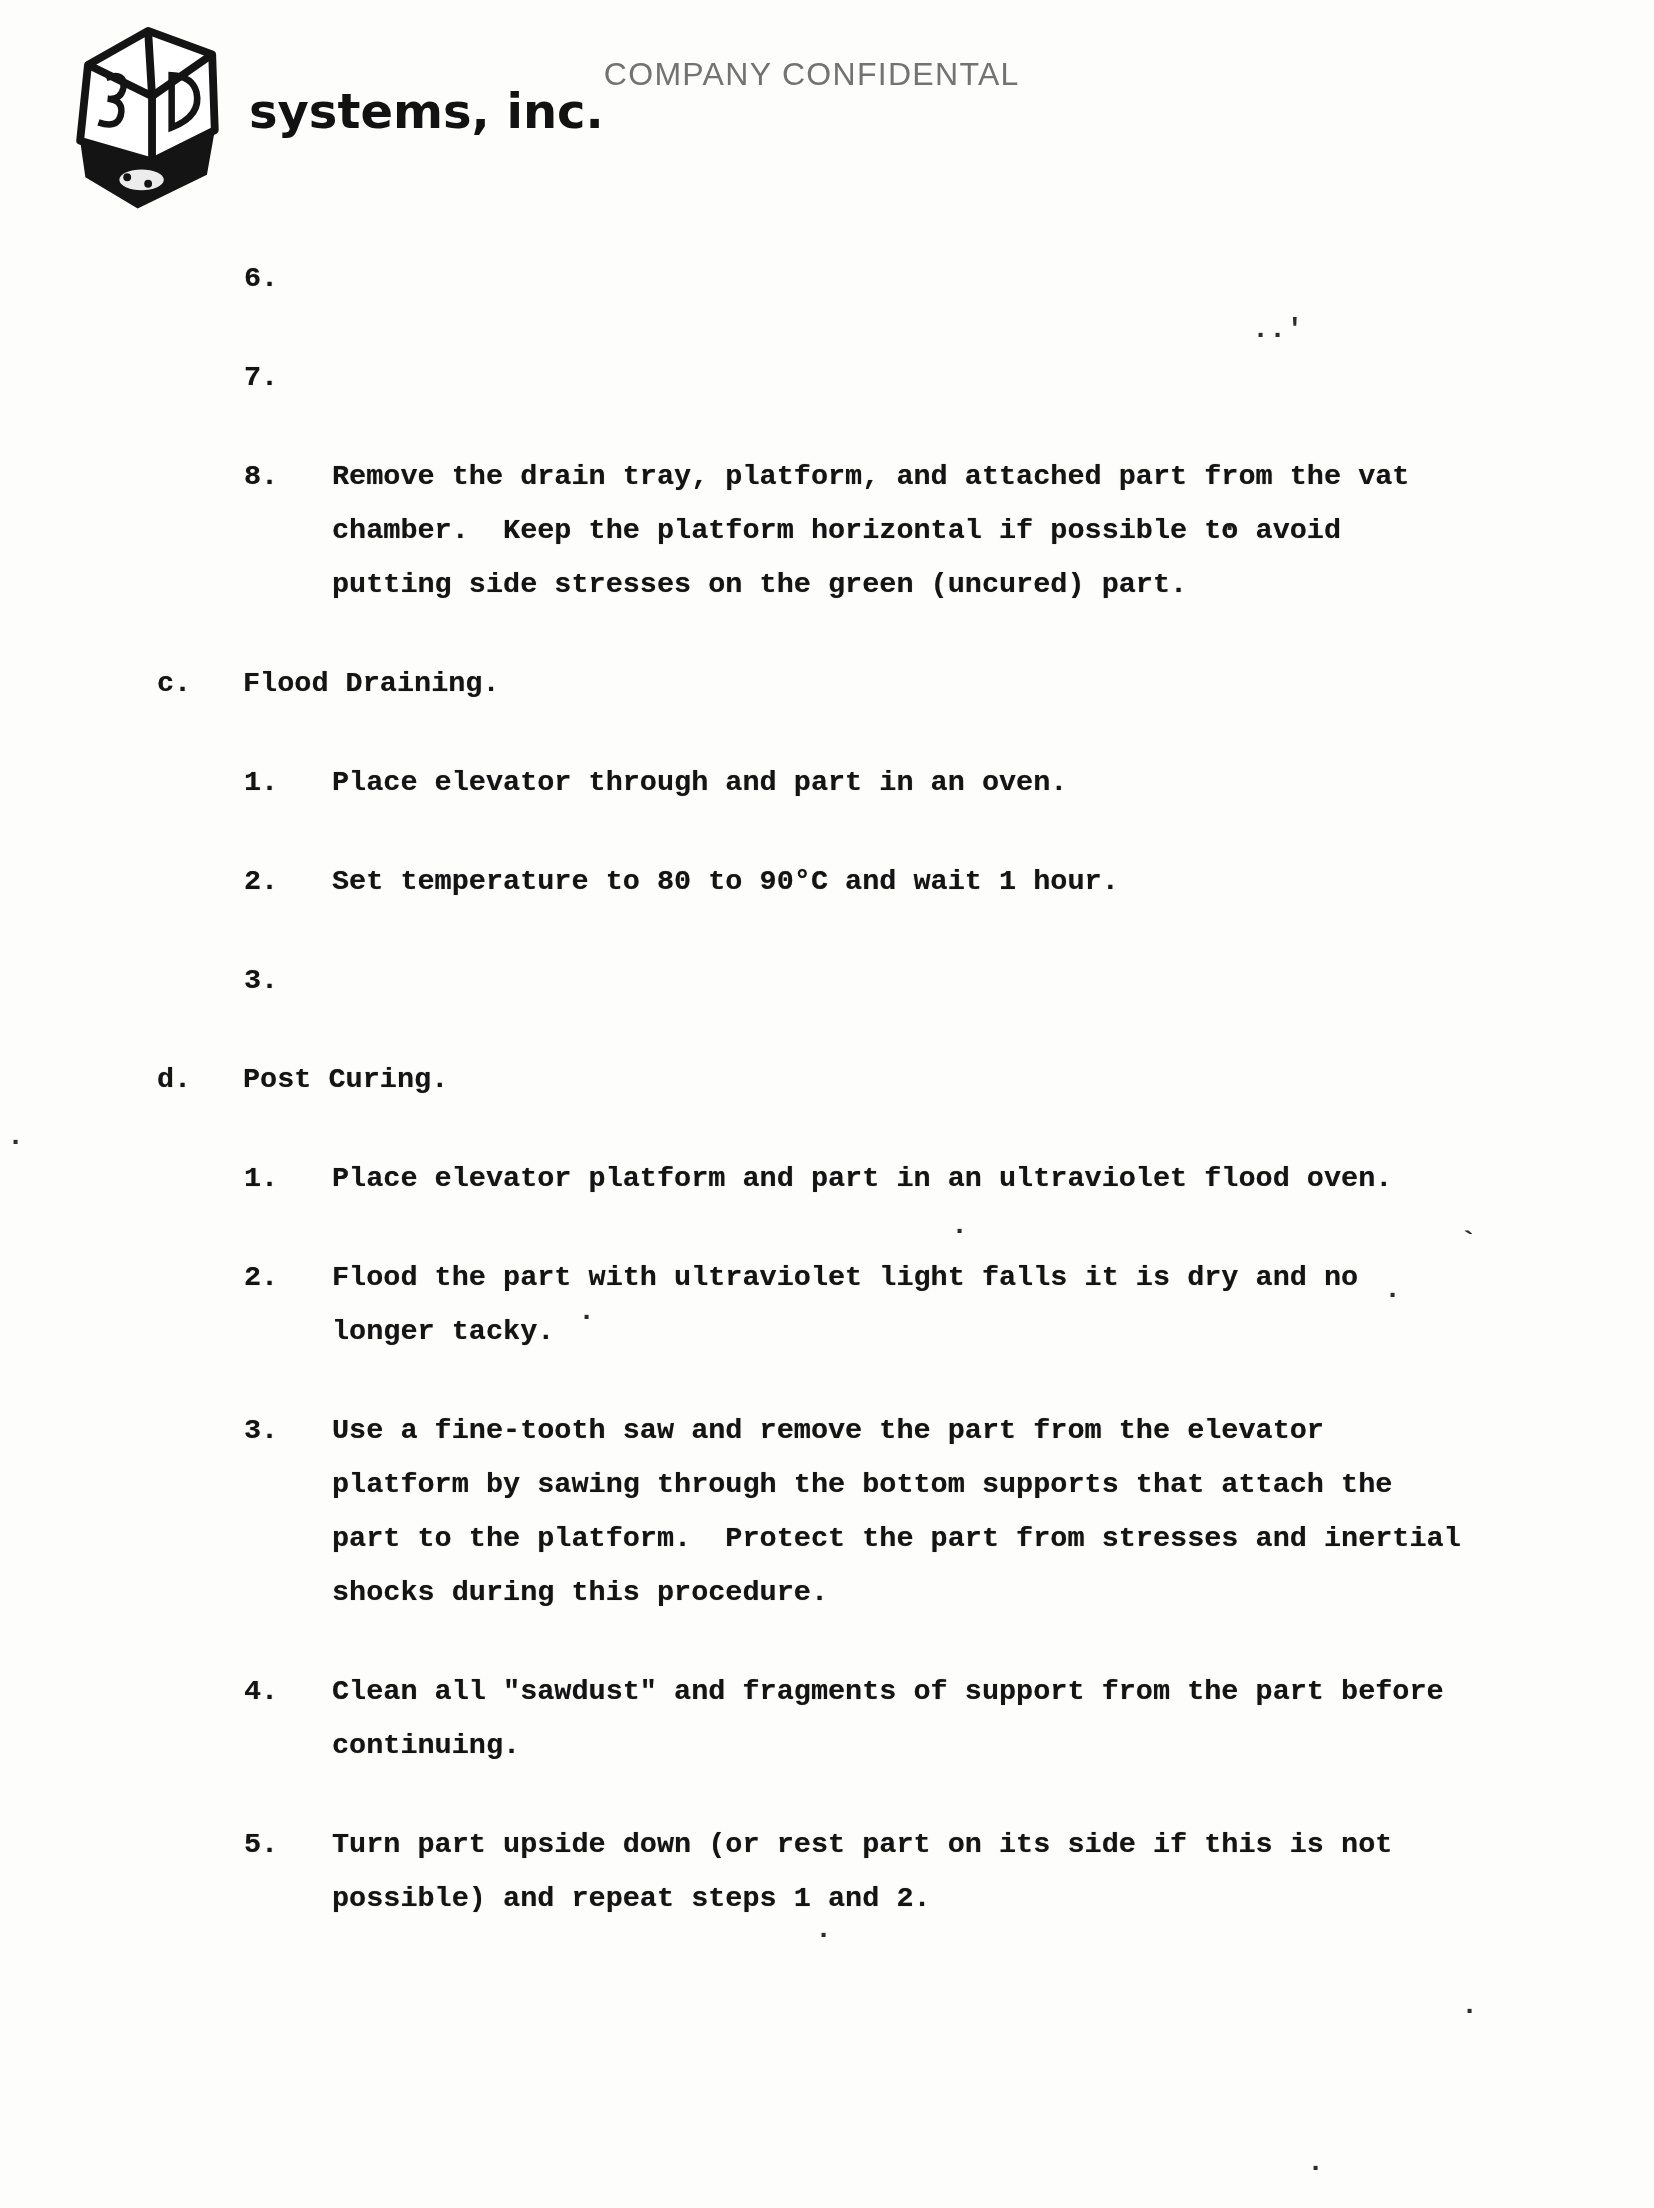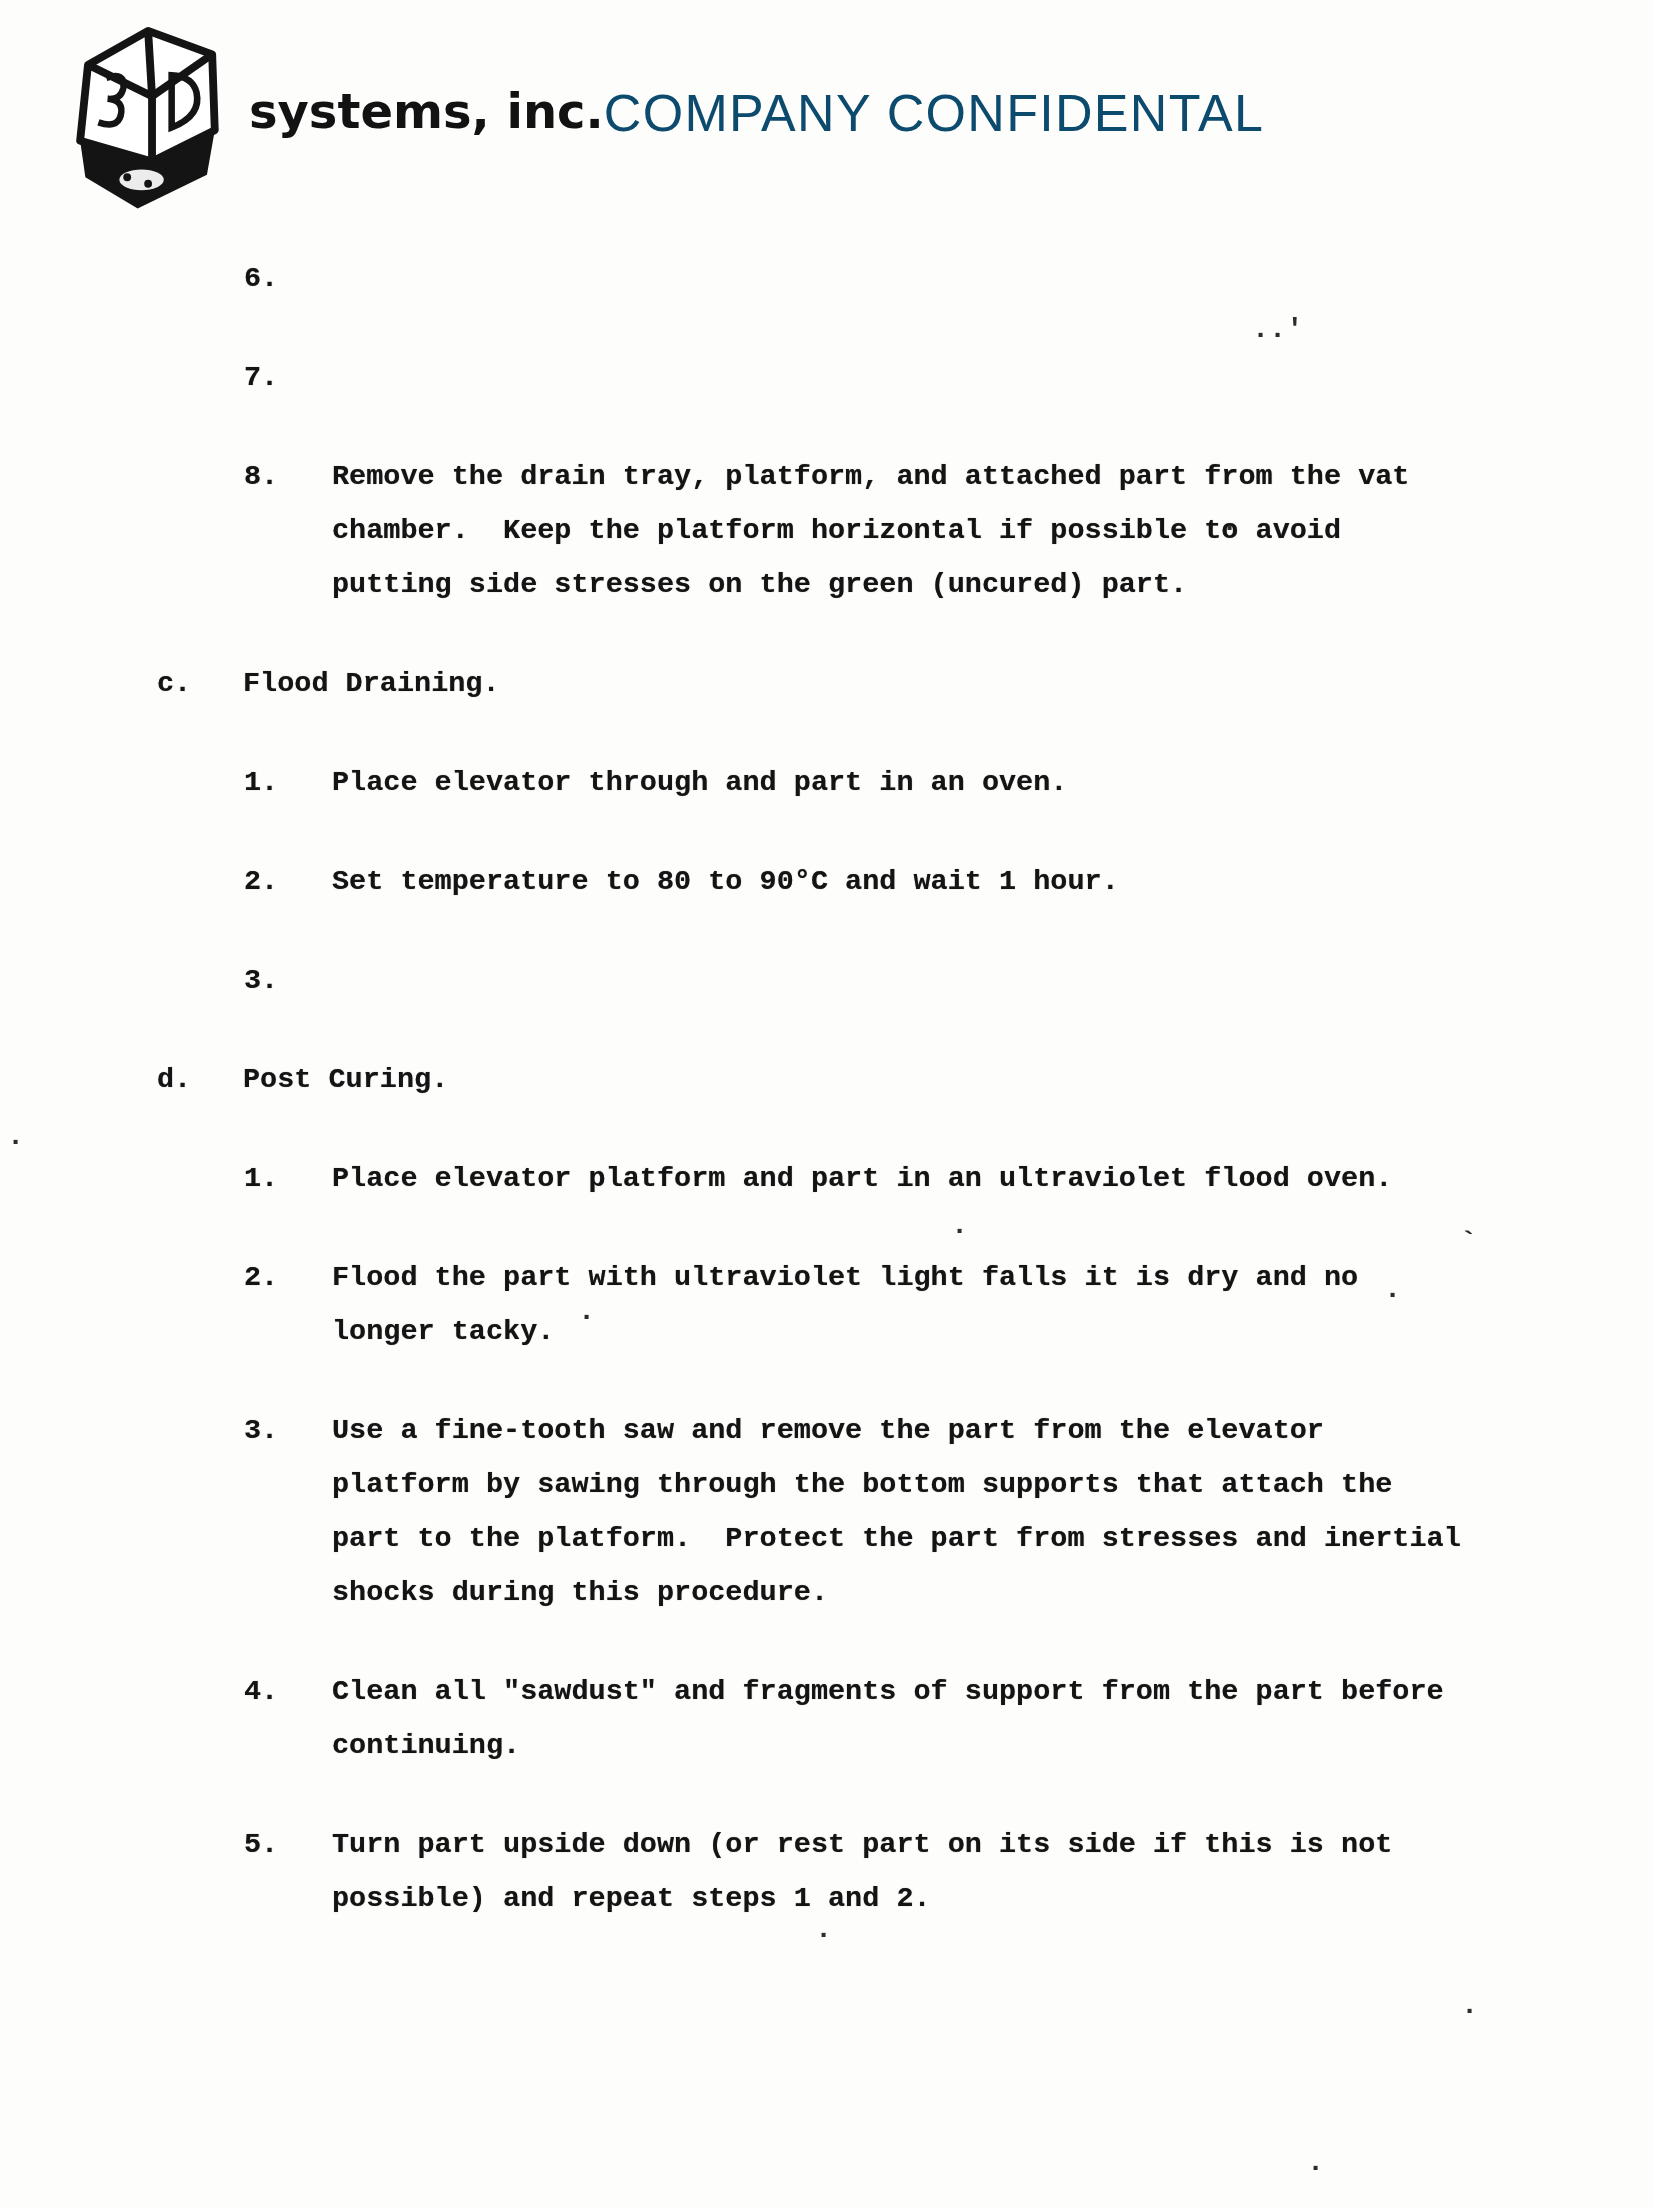--- a/index.html
+++ b/index.html
@@ -41,24 +41,24 @@
   .brand-text {
     font-family: "DejaVu Sans", "Liberation Sans", sans-serif;
     font-weight: bold;
     font-size: 48px;
     letter-spacing: 0px;
     margin-top: 67px;
     color: #121212;
   }
   .confidential {
     font-family: "Liberation Sans", "DejaVu Sans", sans-serif;
-    font-size: 52px;
+    font-size: 32px;
     letter-spacing: 1.3px;
-    margin-top: 67px;
-    color: #0c4a6e;
+    margin-top: 40px;
+    color: #737373;
     white-space: nowrap;
   }
   
   .doc-body {
     padding-top: 31px;
     padding-bottom: 52px;
     font-size: 28.5px;
     line-height: 54px;
     font-weight: 700;
     text-shadow: 0 0 0.9px rgba(20,20,20,0.55);

